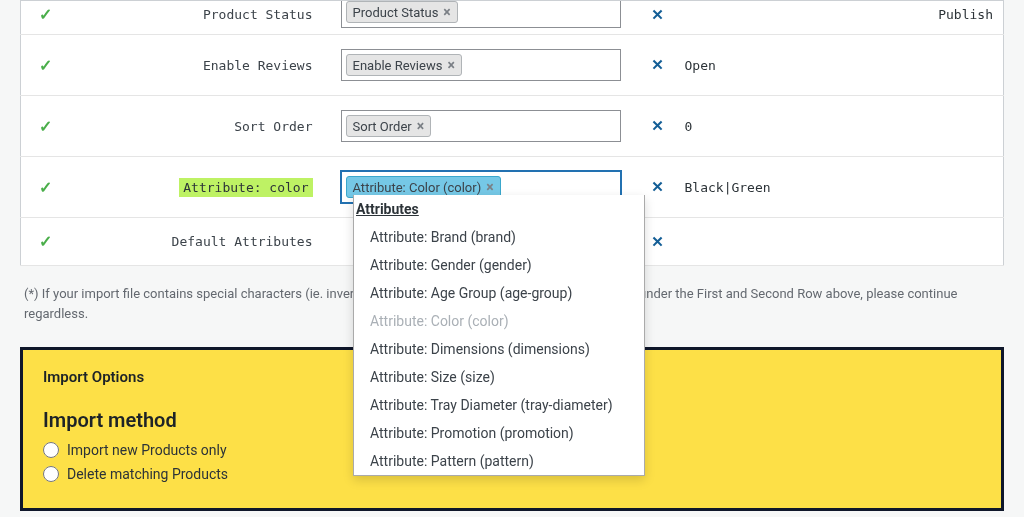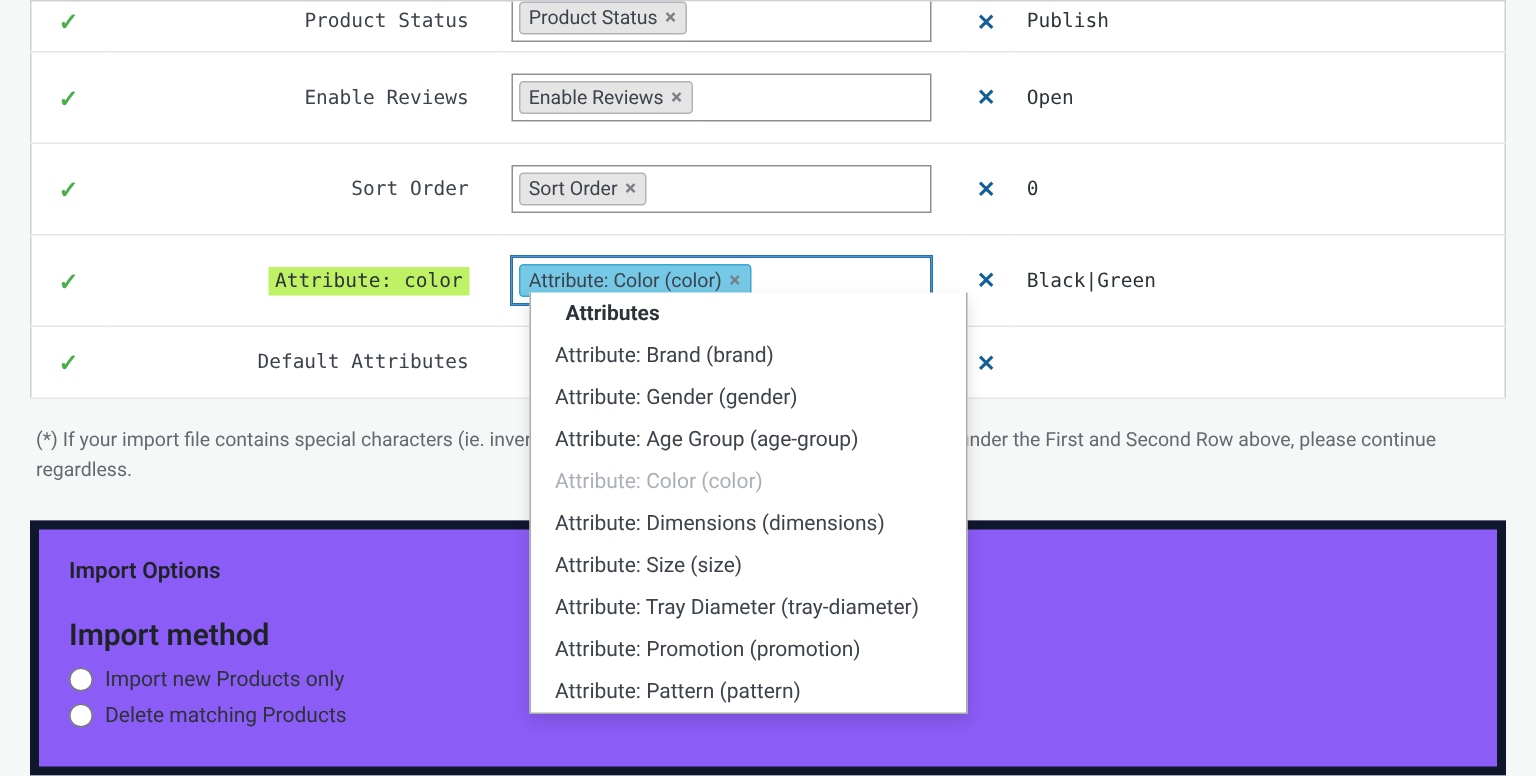--- a/index.html
+++ b/index.html
@@ -14,27 +14,27 @@
 td.value-cell { color: #2c3338; font-family: Menlo, Consolas, monospace; font-size: 13px; }
 .check-icon { color: #4aae4a; font-size: 16px; font-weight: bold; }
 .tag-input { border: 1px solid #8c8f94; background: #fff; padding: 4px; min-height: 30px; display: inline-block; min-width: 280px; }
 .tag-input.focused { border-color: #2271b1; box-shadow: 0 0 0 1px #2271b1; }
 .chip { display: inline-flex; align-items: center; background: #e5e5e5; border: 1px solid #b0b4b7; border-radius: 3px; padding: 2px 6px; font-size: 13px; color: #3c434a; gap: 5px; }
 .chip.highlighted { background: #75c8e6; border-color: #3aa7cc; }
 .chip-x { color: #7a7f85; font-size: 14px; cursor: pointer; font-weight: bold; }
 .clear-x { color: #135e96; font-size: 15px; font-weight: bold; cursor: pointer; }
 .label-hl { background: #bef264; padding: 2px 4px; color: #2c3338; }
 .footer-note { color: #646970; font-size: 13px; padding: 18px 4px 24px 4px; line-height: 1.5; }
-.options-panel { background: #8b5cf6; border: 6px solid #0f172a; padding: 18px 20px; }
+.options-panel { background: #fde047; border: 3px solid #0f172a; padding: 18px 20px; }
 .options-panel h3 { font-size: 15px; font-weight: 600; color: #1d2327; margin-bottom: 22px; }
 .options-panel h4 { font-size: 20px; font-weight: 600; color: #1d2327; margin-bottom: 10px; }
 .radio-row { display: flex; align-items: flex-end; gap: 8px; margin-bottom: 8px; font-size: 14px; color: #2c3338; }
 .radio-row input { width: 16px; height: 16px; }
 .dropdown { position: absolute; left: 333px; top: 195px; width: 292px; background: #fff; border: 1px solid #aaa; border-top: none; box-shadow: 0 4px 10px rgba(0,0,0,0.15); max-height: 284px; overflow-y: auto; }
-.dropdown .group-label { padding: 6px 23px; font-weight: 700; color: #2c3338; font-size: 14px; }
+.dropdown .group-label { padding: 6px 2px; font-weight: 700; color: #2c3338; font-size: 14px; text-decoration: underline; }
 .dropdown .option { padding: 6px 12px 6px 16px; color: #3c434a; font-size: 14px; cursor: pointer; }
 .dropdown .option.disabled { color: #aab0b6; cursor: default; }
 .dropdown::-webkit-scrollbar { width: 12px; }
 .dropdown::-webkit-scrollbar-track { background: #f0f0f0; }
 .dropdown::-webkit-scrollbar-thumb { background: #c4c8cc; }
 .wrap { position: relative; }
 </style>
 </head>
 <body>
 
@@ -42,21 +42,21 @@
 <table class="mapping-table">
   <tbody id="rows-body">
         <tr style="height: 12px;">
           <td class="check-cell" style="padding: 0px 10px 6px;"><span class="check-icon">✓</span></td>
           <td class="label-cell" style="padding: 0px 18px 6px 10px;"><span>Product Status</span></td>
           <td class="field-cell" style="padding: 0px 10px 6px;"><div class="tag-input" style="border-top: none; padding-top: 0px; min-height: 0px;"><span class="chip">
                 <span>Product Status</span>
                 <span class="chip-x">×</span>
               </span></div></td>
           <td class="clear-cell" style="padding: 0px 10px 6px;"><span class="clear-x">✕</span></td>
-          <td class="value-cell" style="padding: 0px 10px 6px;">Publish</td>
+          <td class="value-cell" style="padding: 0px 10px 6px; text-align: right;">Publish</td>
         </tr>
         <tr>
           <td class="check-cell"><span class="check-icon">✓</span></td>
           <td class="label-cell"><span>Enable Reviews</span></td>
           <td class="field-cell"><div class="tag-input"><span class="chip">
                 <span>Enable Reviews</span>
                 <span class="chip-x">×</span>
               </span></div></td>
           <td class="clear-cell"><span class="clear-x">✕</span></td>
           <td class="value-cell">Open</td>

